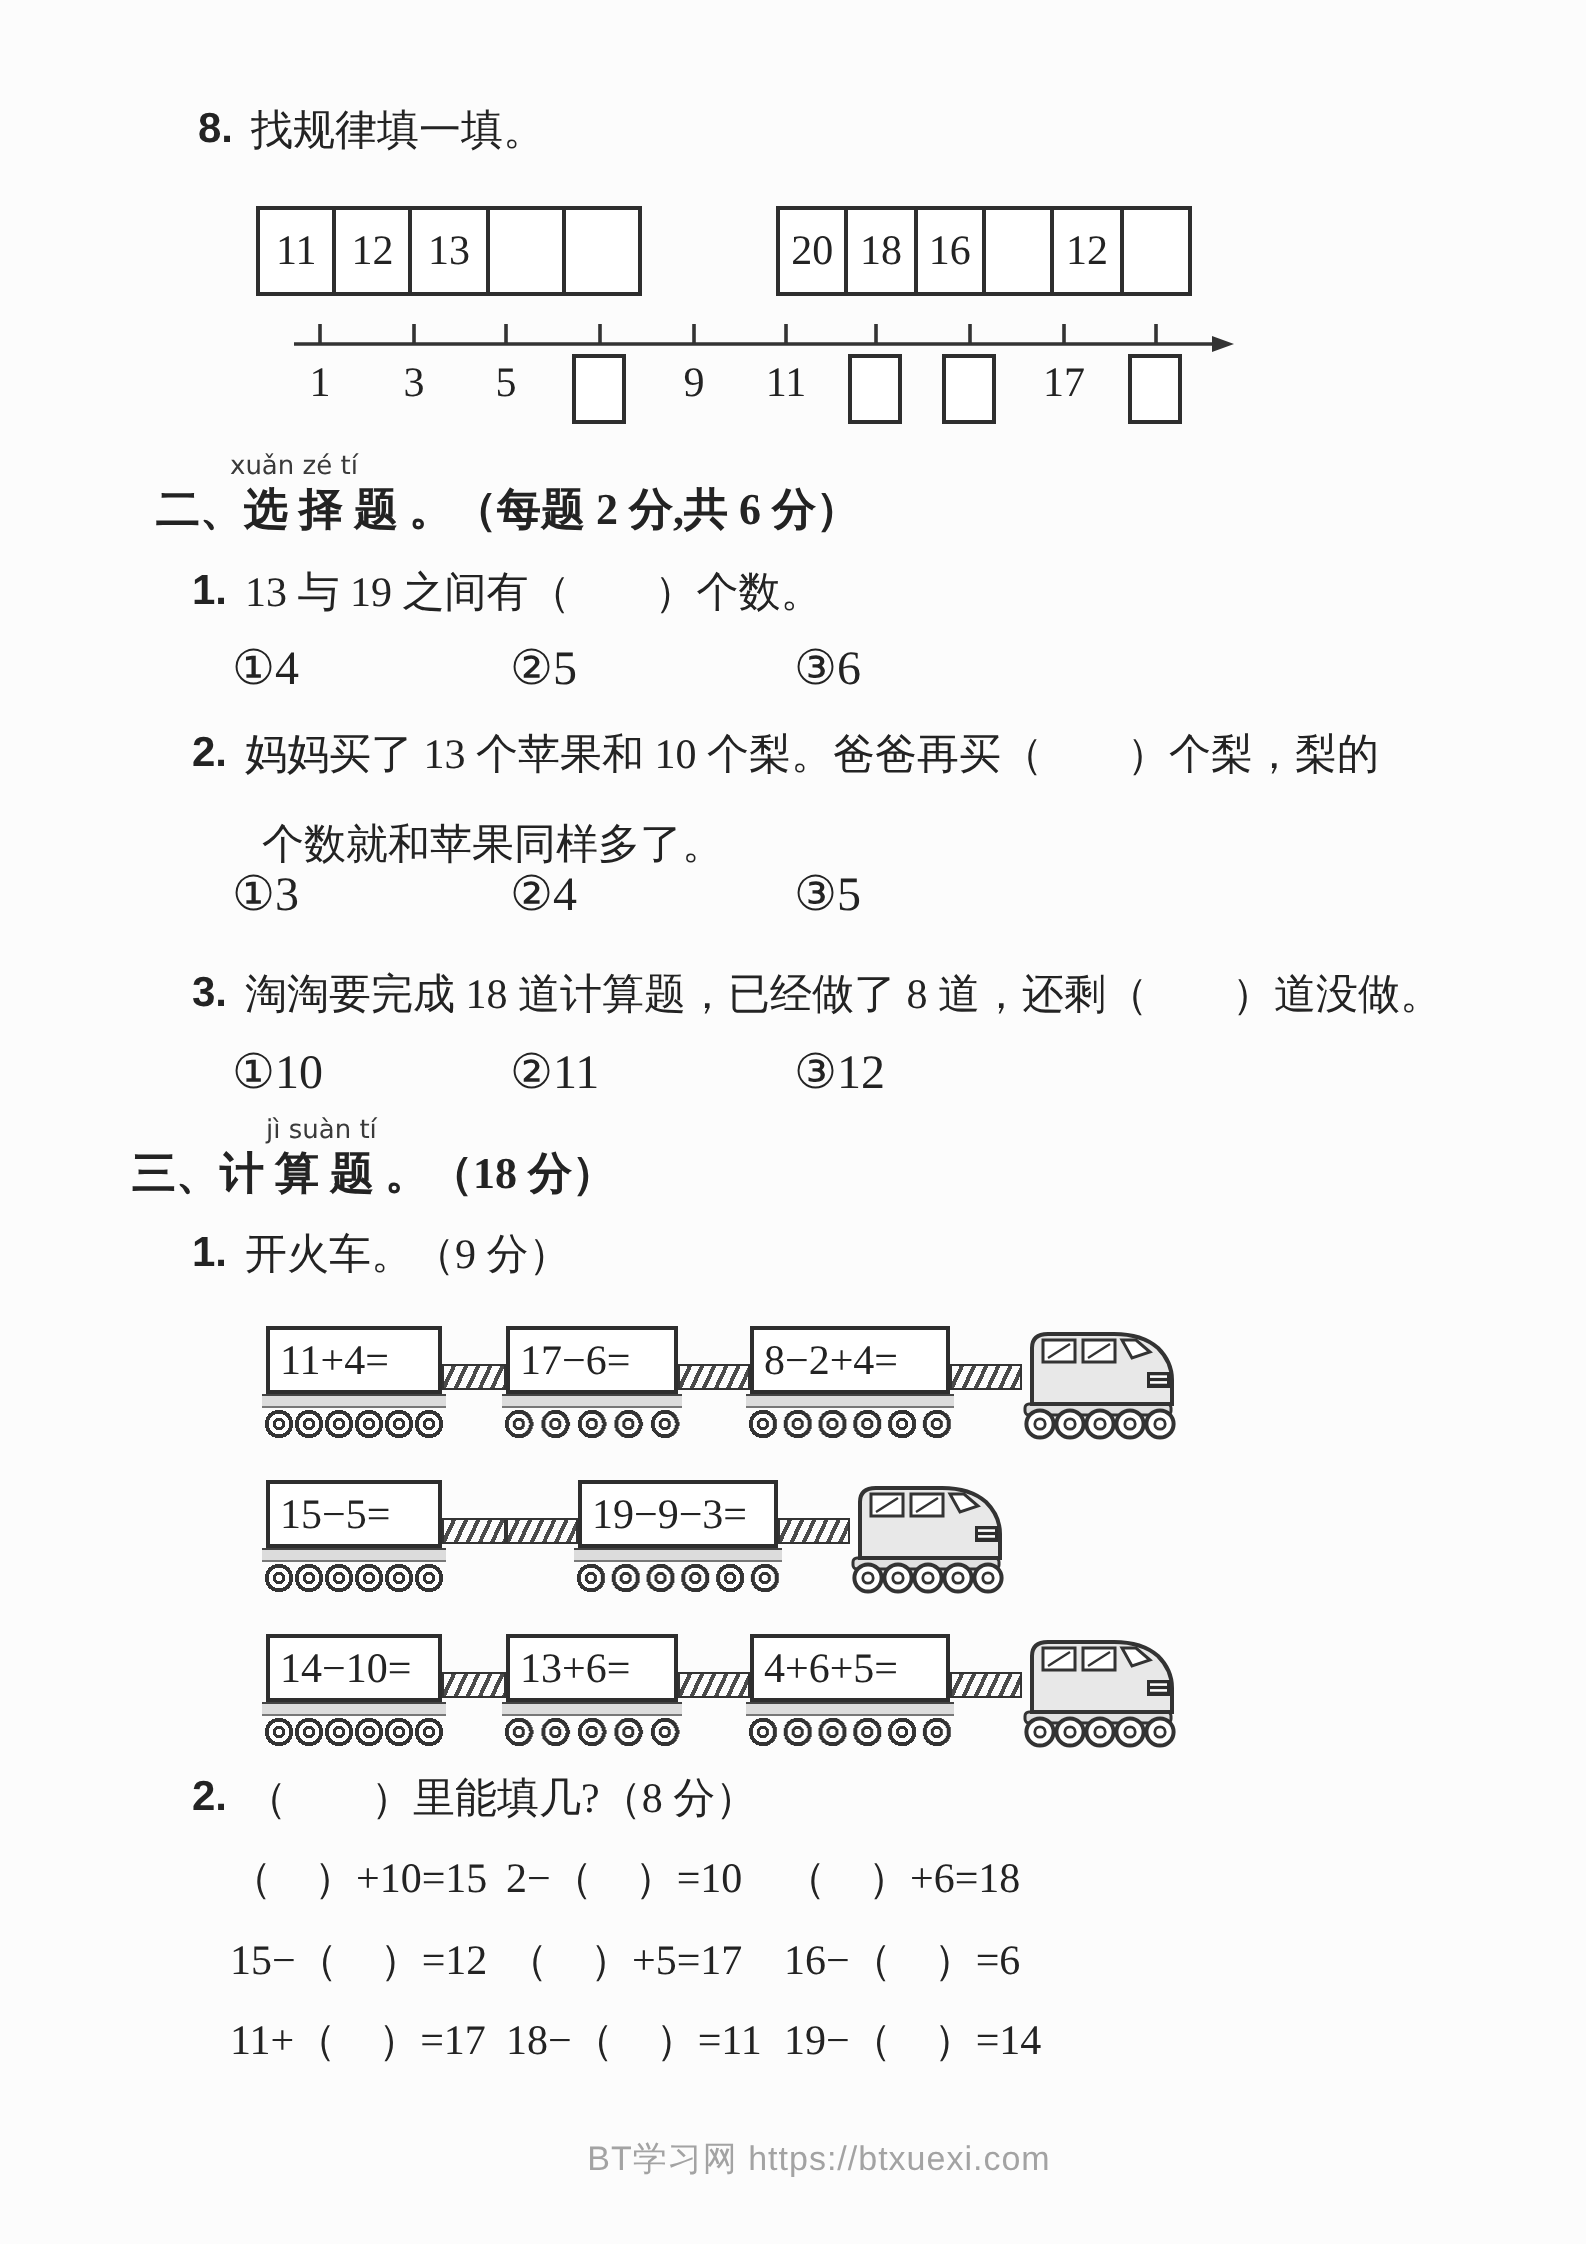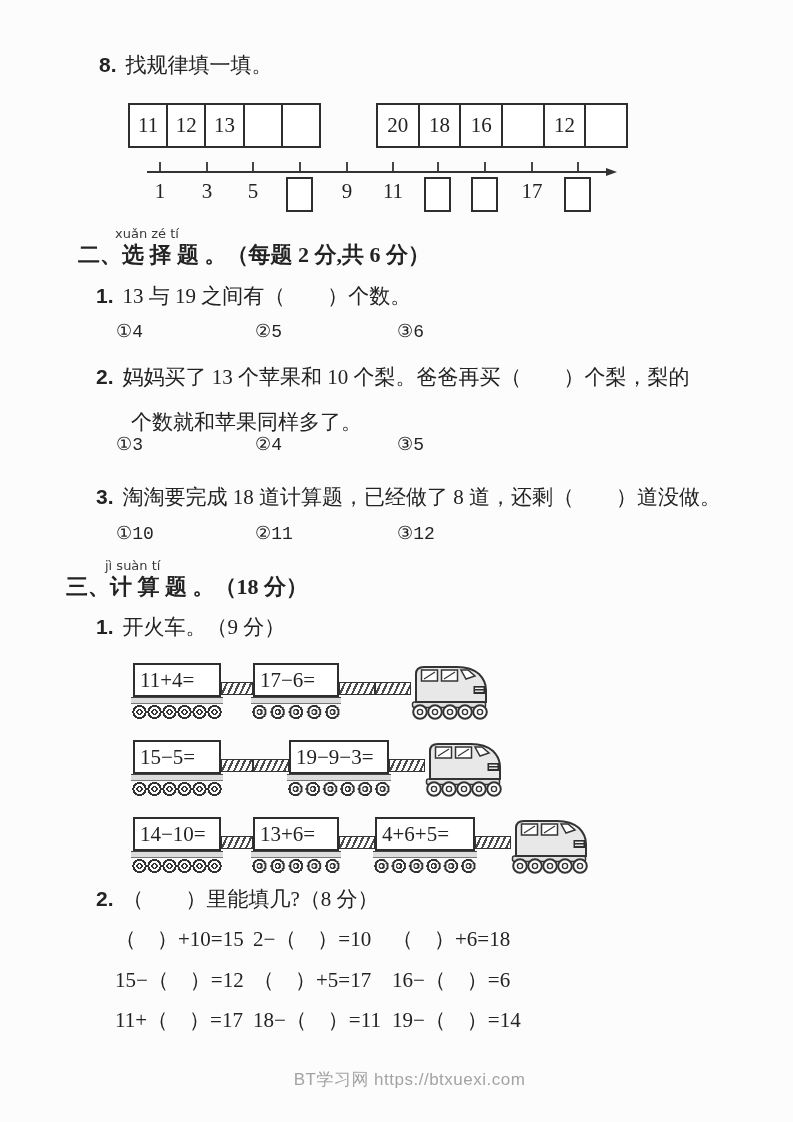--- a/index.html
+++ b/index.html
@@ -23,21 +23,21 @@
   .strip{position:absolute;top:103px;height:45px;display:flex;border:2px solid #2e2e2e;background:#fff;box-sizing:border-box;}
   .cell{flex:1;border-right:2px solid #2e2e2e;display:flex;align-items:center;justify-content:center;font-size:21px;}
   .cell:last-child{border-right:none;}
   
   .numberline{position:absolute;left:122px;top:155px;width:510px;height:62px;}
   .nl-svg{position:absolute;left:0;top:0;}
   .nl-label{position:absolute;top:24px;width:44px;text-align:center;font-size:21px;}
   .nl-box{position:absolute;top:22px;width:27px;height:35px;border:2px solid #2e2e2e;background:#fff;box-sizing:border-box;}
   
   .opts{position:absolute;left:116px;height:28px;width:520px;}
-  .opt{position:absolute;font-size:18px;white-space:nowrap;font-family:Liberation Mono, monospace;}
+  .opt{position:absolute;font-size:24px;white-space:nowrap;}
   
   .train{position:absolute;left:133px;display:flex;align-items:flex-end;height:62px;}
   .wagon{display:flex;flex-direction:column;}
   .wbox{border:2px solid #2e2e2e;background:#fff;height:34px;box-sizing:border-box;display:flex;align-items:center;padding-left:5px;font-size:21px;white-space:nowrap;}
   .chassis{height:5px;background:#dcdcdc;border-top:1.5px solid #444;border-bottom:1px solid #777;margin:0 -2px;}
   .wheels{height:16px;margin:0 -1px;
     background-image:radial-gradient(circle at 7.5px 8px,
       #fff 0 1.6px, #333 1.6px 3.1px, #fff 3.1px 5.1px, #333 5.1px 7.1px, transparent 7.1px);
     background-size:15px 16px;background-repeat:space;}
   .conn{height:13px;border:1px solid #333;margin-bottom:25px;box-sizing:border-box;
@@ -59,21 +59,21 @@
     <span>找规律填一填。</span>
   </div>
 
   <div class="strip" style="left:128px;width:193px">
     <div class="cell">11</div>
     <div class="cell">12</div>
     <div class="cell">13</div>
     <div class="cell"></div>
     <div class="cell"></div>
   </div>
-  <div class="strip" style="left:376px;width:252px">
+  <div class="strip" style="left:388px;width:208px">
     <div class="cell">20</div>
     <div class="cell">18</div>
     <div class="cell">16</div>
     <div class="cell"></div>
     <div class="cell">12</div>
     <div class="cell"></div>
   </div>
 
   <div class="numberline">
     <svg class="nl-svg" width="505" height="22">
@@ -132,21 +132,21 @@
     <span class="qnum">3.</span>
     <span>淘淘要完成 18 道计算题，已经做了 8 道，还剩（　　）道没做。</span>
   </div>
   <div class="opts" style="top:522px">
     <span class="opt" style="left:0">①10</span>
     <span class="opt" style="left:139px">②11</span>
     <span class="opt" style="left:281px">③12</span>
   </div>
 
   <div class="sec" style="left:66px;top:558px">
-    <div class="pinyin" style="margin-left:39px">jì suàn tí</div>
+    <div class="pinyin" style="margin-left:67px">jì suàn tí</div>
     <div class="sec-title">三、计 算 题 。（18 分）</div>
   </div>
 
   <div class="q" style="top:614px">
     <span class="qnum">1.</span>
     <span>开火车。（9 分）</span>
   </div>
 
   <div class="train" style="top:658px">
     <div class="wagon" style="width:88px">
@@ -154,20 +154,25 @@
       <div class="chassis"></div>
       <div class="wheels"></div>
     </div>
     <div class="conn" style="width:32px"></div>
     <div class="wagon" style="width:86px">
       <div class="wbox">17−6=</div>
       <div class="chassis"></div>
       <div class="wheels"></div>
     </div>
     <div class="conn" style="width:36px"></div>
+    <div class="wagon" style="width:100px">
+      <div class="wbox">8−2+4=</div>
+      <div class="chassis"></div>
+      <div class="wheels"></div>
+    </div>
     <div class="conn" style="width:36px"></div>
     <svg width="78" height="62" viewBox="0 0 78 62">
       <rect x="1.5" y="44" width="73" height="5.5" rx="2" fill="#e0e0e0" stroke="#333" stroke-width="1.5"></rect>
       <path d="M5 44 V16 Q5 9 13 9 H46 Q60 9 68 16 Q75 23 75 32 V44 Z" fill="#e8e8e8" stroke="#333" stroke-width="2"></path>
       <rect x="10.5" y="12" width="16" height="11" fill="#fff" stroke="#333" stroke-width="1.5"></rect>
       <line x1="13" y1="21" x2="24" y2="14" stroke="#333" stroke-width="1.2"></line>
       <rect x="30.5" y="12" width="16" height="11" fill="#fff" stroke="#333" stroke-width="1.5"></rect>
       <line x1="33" y1="21" x2="44" y2="14" stroke="#333" stroke-width="1.2"></line>
       <polygon points="50,12 57,12 64,18 55,21" fill="#fff" stroke="#333" stroke-width="1.5"></polygon>
       <rect x="62.5" y="28" width="11.5" height="8" fill="#2e2e2e"></rect>

